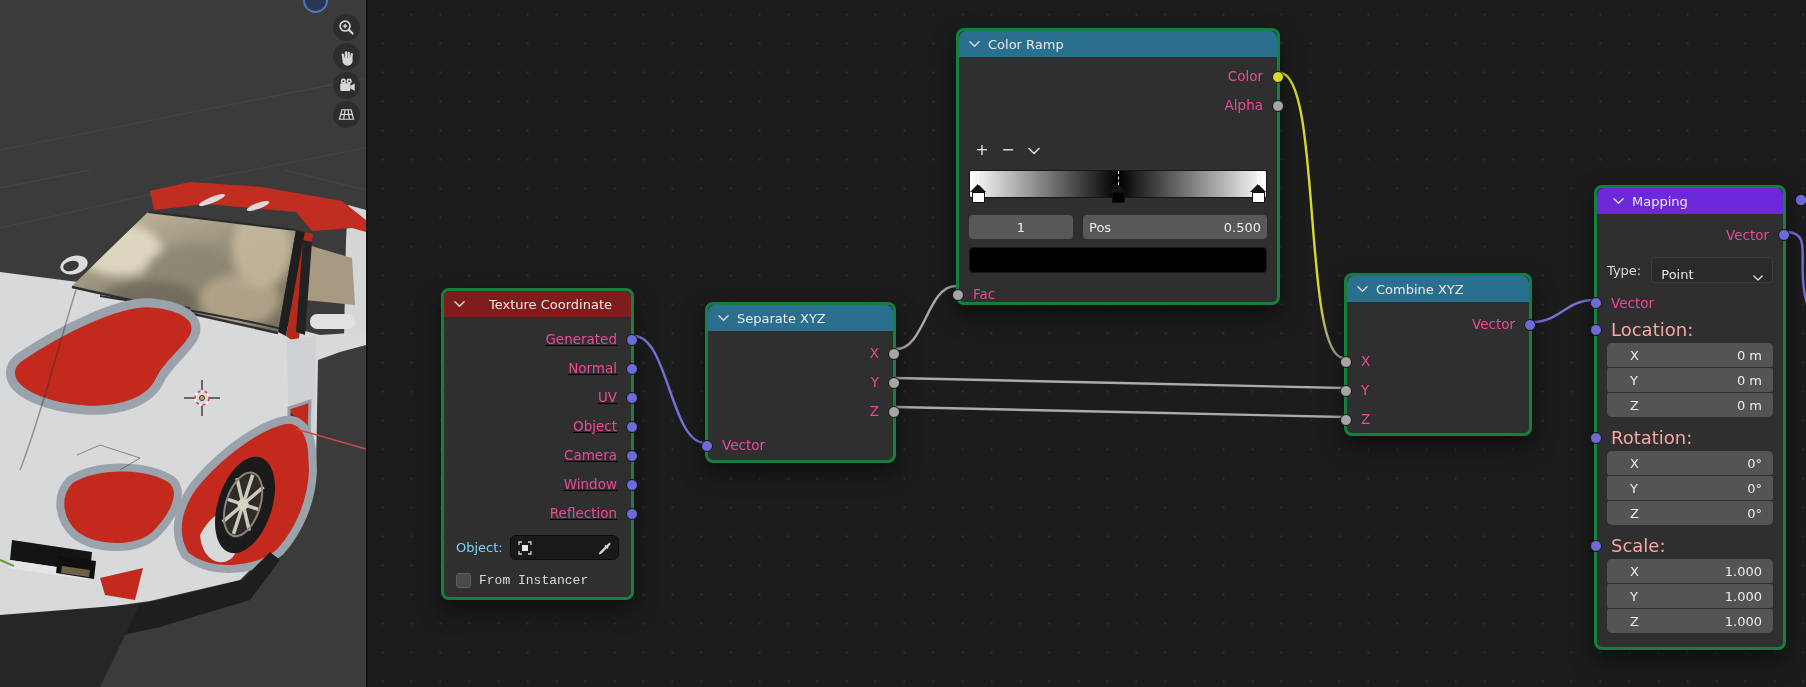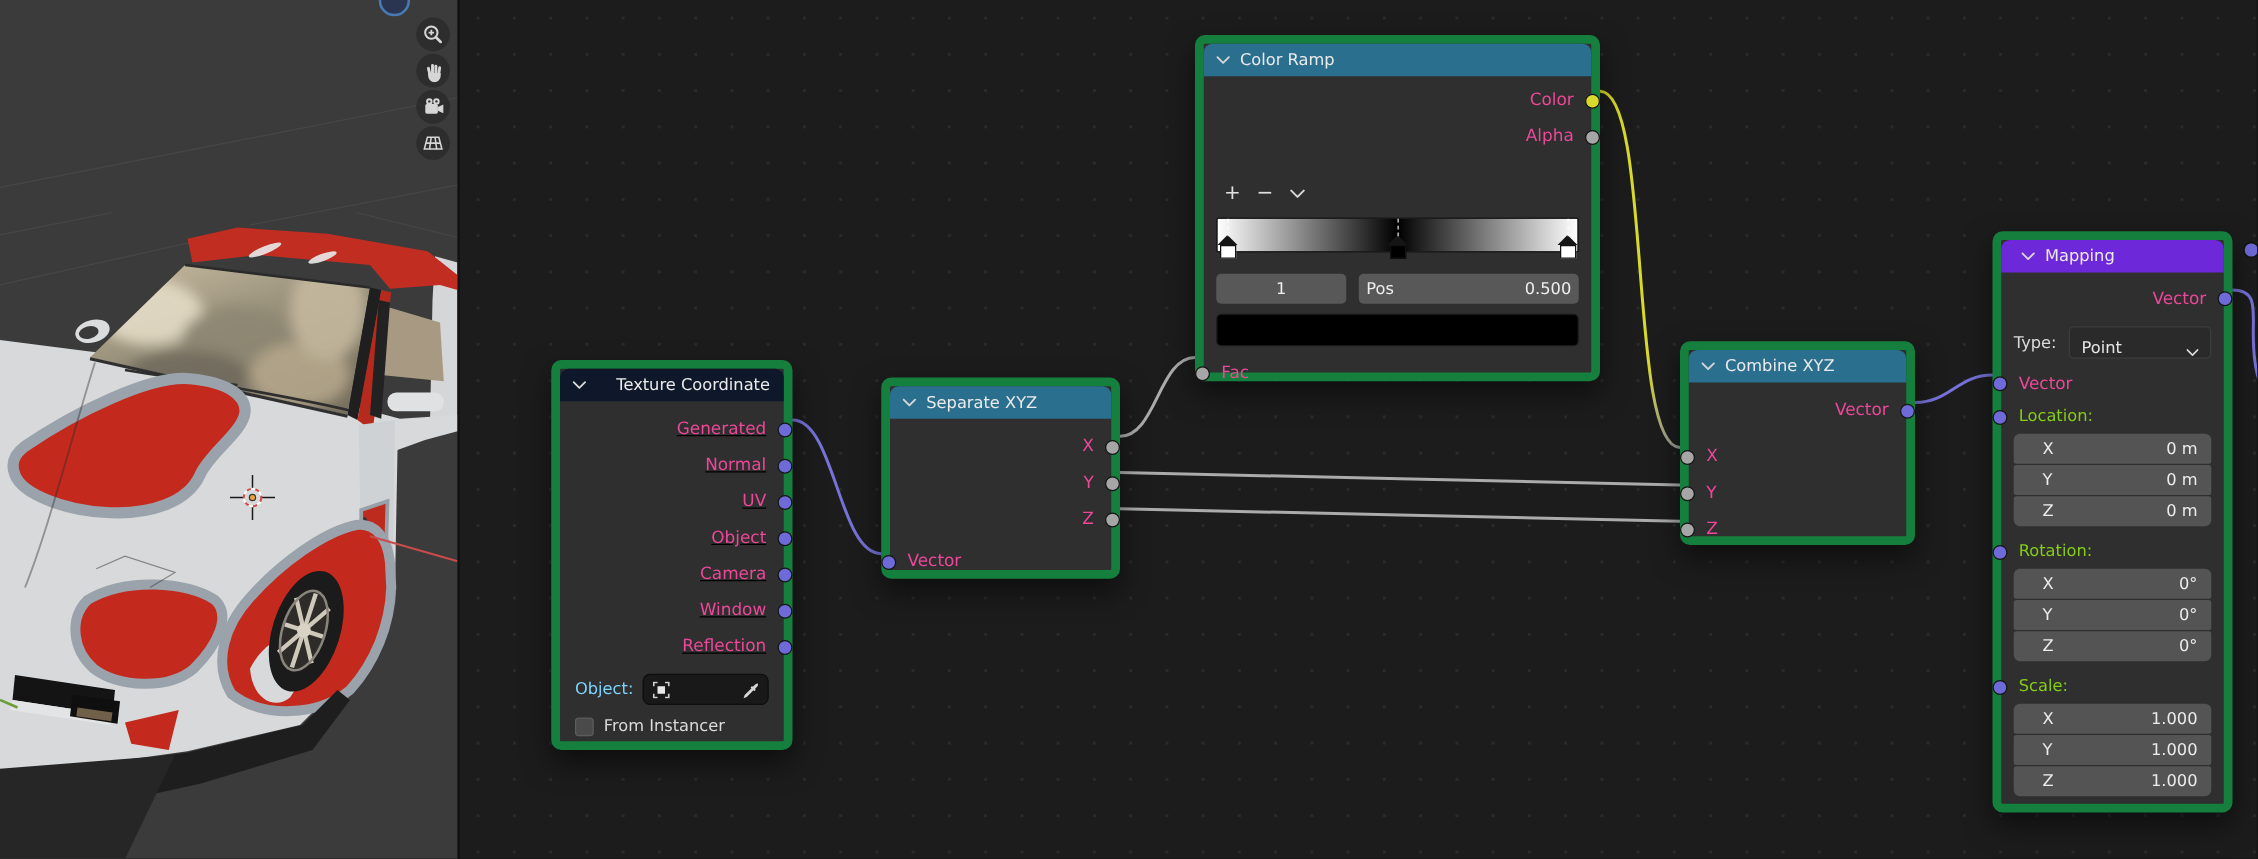--- a/index.html
+++ b/index.html
@@ -12,25 +12,25 @@
   .vp-btn{position:absolute;left:333px;width:27px;height:27px;border-radius:50%;
           background:rgba(44,44,44,.92);display:flex;align-items:center;justify-content:center;z-index:4;}
   .gizmo{position:absolute;left:303px;top:-12px;width:21px;height:21px;border-radius:50%;
          border:2.5px solid #4a7ab5;background:rgba(32,52,96,.6);z-index:4;}
 
   
   .node-editor{position:absolute;left:368px;top:0;right:0;bottom:0;background:#1c1c1c;
       background-image:radial-gradient(circle,#2a2a2a 1.1px,transparent 1.5px);background-size:29px 29px;}
   .wires{position:absolute;left:0;top:0;width:1806px;height:687px;z-index:1;pointer-events:none;}
 
-  .node{position:absolute;background:#2f2f2f;border:7px solid #15803d;border-radius:8px;
+  .node{position:absolute;background:#2f2f2f;border:3px solid #15803d;border-radius:8px;
         box-shadow:0 10px 22px rgba(0,0,0,.5);z-index:2;box-sizing:border-box;}
   .nhdr{height:26px;border-radius:7px 7px 0 0;display:flex;align-items:center;gap:8px;
         padding:0 10px;font-size:13px;color:#eaeaea;white-space:nowrap;}
-  .hdr-teal{background:#2b6f8f;} .hdr-red{background:#0f172a;gap:24px;} .hdr-purple{background:#6d28d9;padding-left:16px;}
+  .hdr-teal{background:#2b6f8f;} .hdr-red{background:#7f1d1d;gap:24px;} .hdr-purple{background:#6d28d9;padding-left:16px;}
   .chev{width:11px;height:8px;flex:0 0 auto;}
   .chev polyline{fill:none;stroke:#d8d8d8;stroke-width:1.6;stroke-linecap:round;stroke-linejoin:round;}
 
   .row{height:29px;line-height:29px;position:relative;font-size:13.5px;color:#ec4899;white-space:nowrap;}
   .out{text-align:right;padding-right:14px;}
   .in{text-align:left;padding-left:14px;}
   .socket{position:absolute;width:12px;height:12px;border-radius:50%;border:1.5px solid #151515;
           top:50%;transform:translateY(-50%);box-sizing:border-box;}
   .sk-r{right:-7px;} .sk-l{left:-7px;}
   .s-vec{background:#6e6ad8;} .s-val{background:#a6a6a6;} .s-col{background:#d9d92c;}
@@ -55,32 +55,32 @@
   .fld{height:24px;background:#585858;border-radius:4px;font-size:13px;color:#eeeeee;
        display:flex;align-items:center;}
   .fld-idx{width:104px;justify-content:center;}
   .fld-pos{flex:1;justify-content:space-between;padding:0 6px;}
   .swatch{height:24px;margin:8px 10px 0;background:#000;border:1px solid #1a1a1a;border-radius:4px;}
 
   
   .maprow{display:flex;align-items:center;height:26px;margin:0 10px;position:relative;font-size:13px;color:#dadada;}
   .drop{flex:1;height:24px;margin-left:10px;background:#2a2a2a;border:1px solid #3d3d3d;border-radius:4px;
         display:flex;align-items:flex-end;justify-content:space-between;padding:0 9px;color:#e6e6e6;}
-  .lblrow{height:26px;line-height:26px;position:relative;font-size:13px;color:#84cc16;padding-left:14px;}
+  .lblrow{height:26px;line-height:26px;position:relative;font-size:18px;color:#fca5a5;padding-left:14px;}
   .vgrp{margin:0 10px;}
   .vfld{height:24px;margin-bottom:1px;background:#545454;border-radius:2px;display:flex;align-items:center;
         justify-content:space-between;padding:0 11px 0 23px;font-size:13px;color:#ececec;}
   .vgrp .vfld:first-child{border-radius:5px 5px 2px 2px;}
   .vgrp .vfld:last-child{border-radius:2px 2px 5px 5px;margin-bottom:0;}
 
   
   .objrow{display:flex;align-items:center;height:27px;margin:6px 12px 0;font-size:13px;color:#7dd3fc;gap:7px;}
   .objfld{flex:1;height:25px;background:#191919;border:1px solid #0d0d0d;border-radius:6px;
           display:flex;align-items:center;justify-content:space-between;padding:0 7px;box-sizing:border-box;}
-  .instrow{display:flex;gap:8px;height:20px;margin:9px 12px 0;font-size:13px;color:#dadada;}
+  .instrow{display:flex;align-items:center;gap:8px;height:20px;margin:9px 12px 0;font-size:13px;color:#dadada;font-family:Liberation Mono, monospace;}
   .chk{width:15px;height:15px;background:#4a4a4a;border:1px solid #5d5d5d;border-radius:3px;box-sizing:border-box;}
 </style>
 </head>
 <body>
 
 <div class="stage">
 
   <div class="viewport">
     <svg width="366" height="687" viewBox="0 0 366 687">
       <defs>

